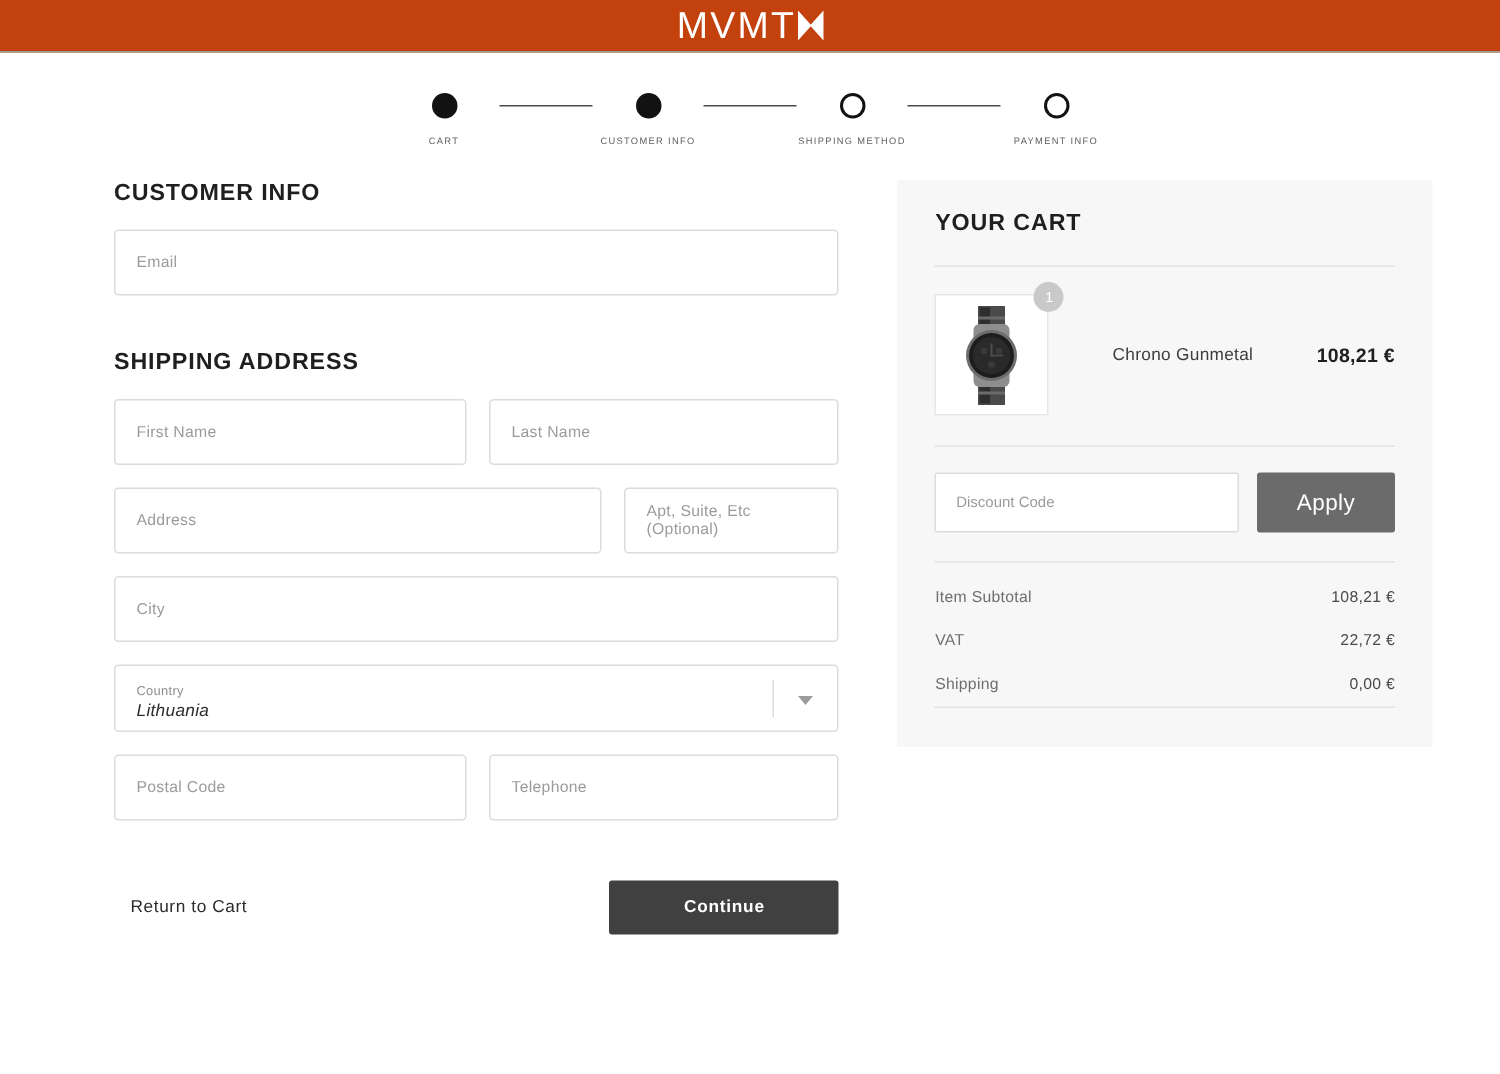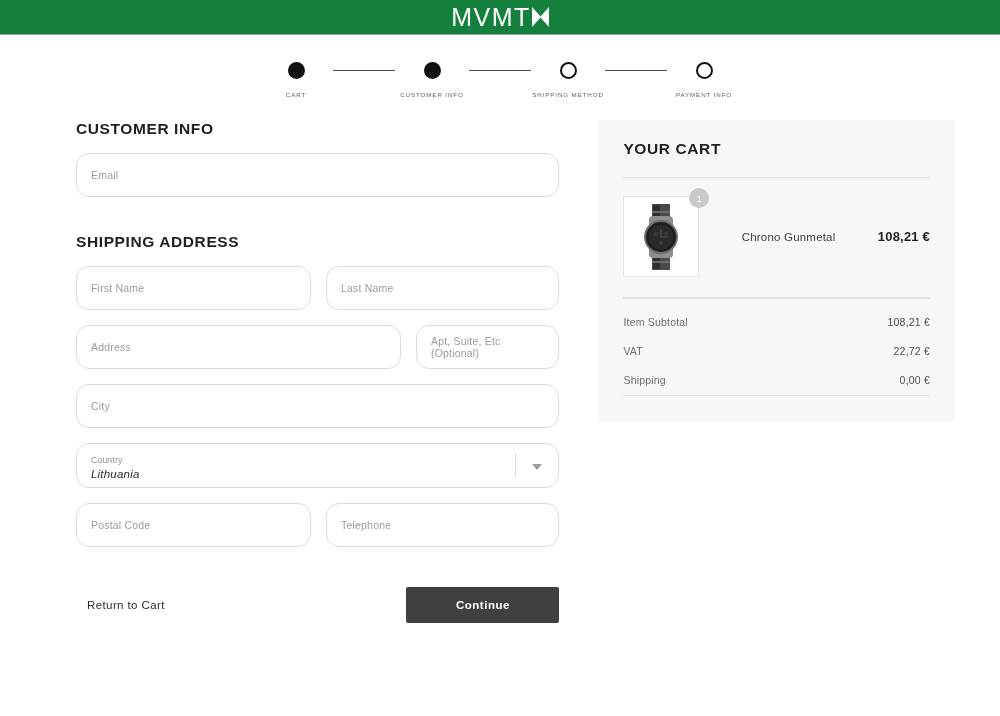--- a/index.html
+++ b/index.html
@@ -9,21 +9,21 @@
     height: 716px;
     background: #ffffff;
     font-family: "Liberation Sans", sans-serif;
     overflow: hidden;
     position: relative;
   }
 
   
   .header {
     height: 35px;
-    background: #15803d;
+    background: #c2410c;
     display: flex;
     align-items: center;
     justify-content: center;
     border-bottom: 1px solid #9a9a9a;
   }
   .logo {
     color: #ffffff;
     font-size: 25px;
     font-weight: 400;
     letter-spacing: 1.5px;
@@ -105,21 +105,21 @@
   }
   .form-row {
     display: flex;
     gap: 15px;
     margin-top: 15px;
   }
   .field {
     flex: 1;
     height: 44px;
     border: 1px solid #dcdcdc;
-    border-radius: 13px;
+    border-radius: 3px;
     background: #ffffff;
     display: flex;
     align-items: center;
     padding: 0 14px;
     position: relative;
   }
   .field .ph {
     font-size: 10.5px;
     color: #9b9b9b;
     letter-spacing: 0.2px;
@@ -424,20 +424,26 @@
             </svg>
           </div>
           <div class="qty-badge">1</div>
         </div>
         <div class="item-name">Chrono Gunmetal</div>
         <div class="item-price">108,21 €</div>
       </div>
 
       <div class="hr" style="margin:0;"></div>
 
+      <div class="discount-row">
+        <div class="discount-input">
+          <span class="ph">Discount Code</span>
+        </div>
+        <button class="apply-btn">Apply</button>
+      </div>
 
       <div class="hr" style="margin:0;"></div>
 
       <div class="totals">
         <div class="total-row">
           <span class="lbl">Item Subtotal</span>
           <span class="val">108,21 €</span>
         </div>
         <div class="total-row">
           <span class="lbl">VAT</span>

